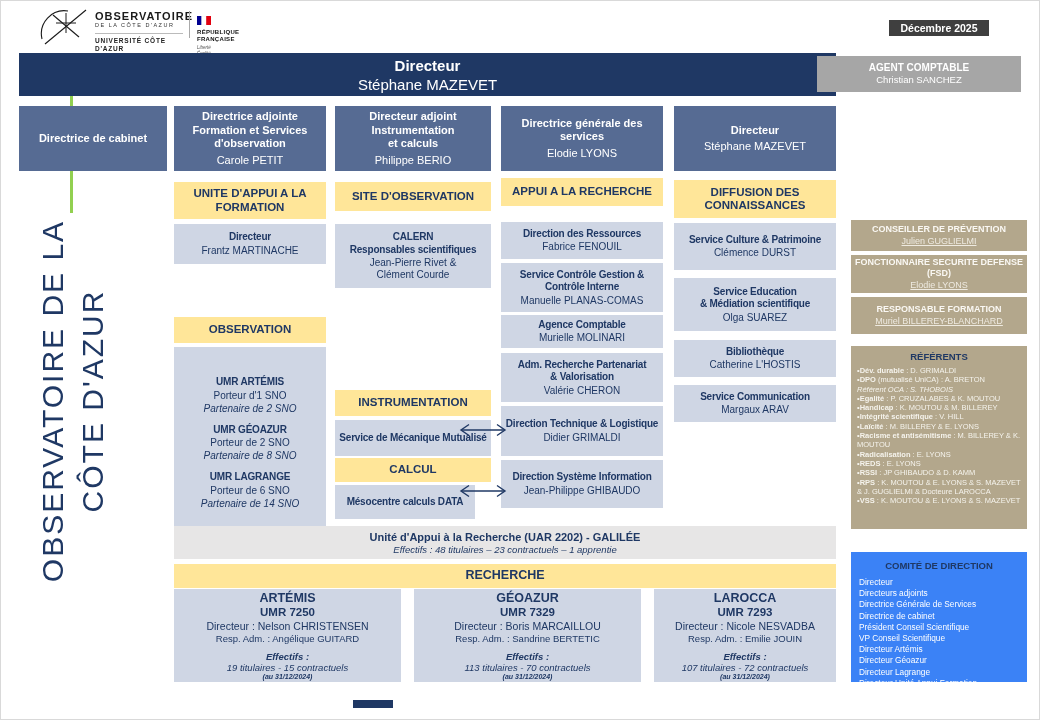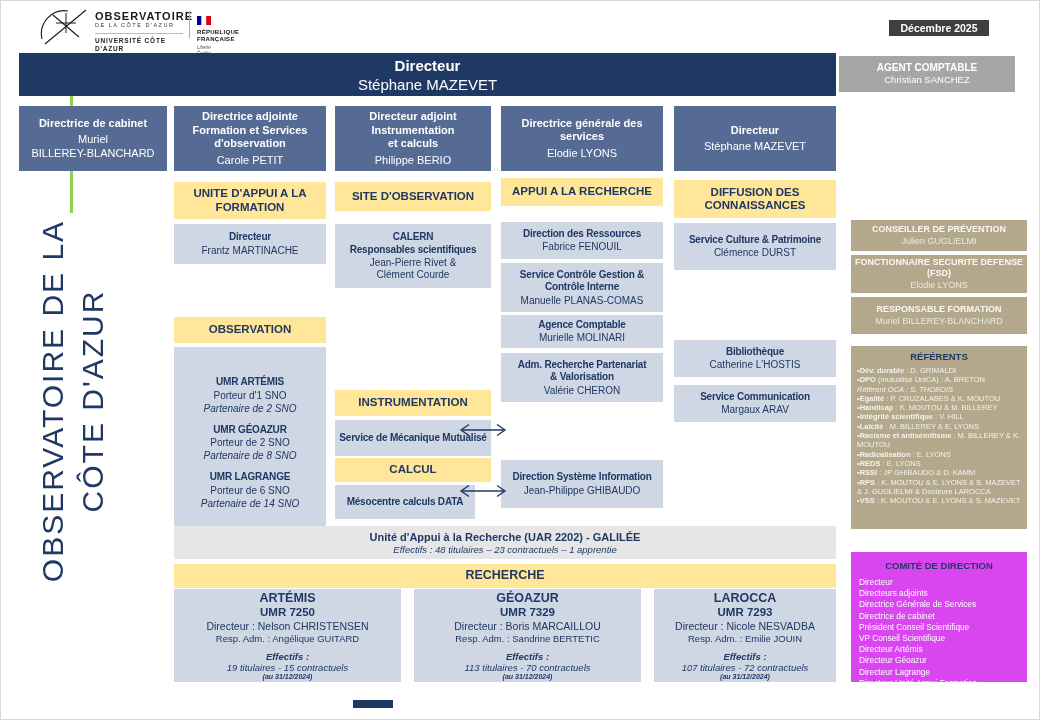--- a/index.html
+++ b/index.html
@@ -18,42 +18,42 @@
         display:flex;align-items:center;justify-content:center;text-align:center;padding:2px;}
   .lbx{background:#cfd6e4;color:#1f3864;}
   .lbx .t{font-weight:bold;font-size:10px;line-height:12.5px;letter-spacing:-0.2px;}
   .lbx .n{font-size:10px;line-height:12px;margin-top:1px;}
   .it{font-style:italic;}
   .graybx{background:#a6a6a6;color:#fff;}
   .graybx .t{font-weight:bold;font-size:10px;line-height:12px;}
   .graybx .n{font-size:9.5px;line-height:12px;}
   .tanbx{background:#b3a78c;color:#f5f2ea;}
   .tanbx .t{font-weight:bold;font-size:9px;line-height:11px;color:#faf8f3;}
-  .tanbx .n{font-size:9px;line-height:11px;color:#eeeae0;margin-top:1px;}
+  .tanbx .n{font-size:9px;line-height:11px;color:#eeeae0;margin-top:1px;text-decoration:underline;}
   .badge{background:#3f3f3f;color:#fff;font-weight:bold;font-size:10.5px;
          display:flex;align-items:center;justify-content:center;}
   .greenline{background:#92d050;}
   .uarbar{background:#e7e6e6;color:#1f3864;}
   .uarbar .t{font-weight:bold;font-size:11px;line-height:14px;}
   .uarbar .n{font-size:9.5px;line-height:12px;font-style:italic;}
   .lab{background:#cfd6e4;color:#1f3864;}
   .lab .nm{font-weight:bold;font-size:12.5px;line-height:14px;}
   .lab .um{font-weight:bold;font-size:11.5px;line-height:14px;}
   .lab .dr{font-size:10.5px;line-height:13px;margin-top:1px;}
   .lab .rs{font-size:9.5px;line-height:12px;}
   .lab .et{font-style:italic;font-weight:bold;font-size:9.5px;line-height:11px;margin-top:6px;}
   .lab .ef{font-style:italic;font-size:9.5px;line-height:11px;}
   .lab .ed{font-style:italic;font-size:7px;line-height:8px;font-weight:bold;}
   .refbox{background:#b3a78c;color:#f5f3ec;padding:5px 6px;}
   .refbox .rt{color:#1f3864;font-weight:bold;font-size:9.5px;text-align:center;display:block;margin-bottom:4px;}
   .ref-item{font-size:7.5px;line-height:9.3px;text-align:left;}
   .ref-item::before{content:"\2022";font-weight:bold;}
   .ref-item .rl{font-weight:bold;}
   .ref-item .rn{font-style:italic;display:block;}
-  .combox{background:#d946ef;color:#fff;padding:5px 8px;}
+  .combox{background:#3b82f6;color:#fff;padding:5px 8px;}
   .combox .ct{color:#1f3864;font-weight:bold;font-size:9.5px;text-align:center;display:block;margin:3px 0 6px;}
   .com-item{font-size:8.3px;line-height:11.2px;text-align:left;}
   .sidetitle{color:#1f3864;font-size:30px;line-height:40px;letter-spacing:2px;text-align:center;
              transform:rotate(-90deg);}
   .logo-org .l1{font-weight:bold;font-size:11px;letter-spacing:1px;color:#1a1a1a;line-height:12px;}
   .logo-org .l2{font-size:5.5px;letter-spacing:1.5px;color:#333;line-height:7px;}
   .logo-org .l3{font-weight:bold;font-size:6.5px;letter-spacing:0.8px;color:#222;line-height:8px;margin-top:4px;
                 border-top:1px solid #bbb;padding-top:3px;}
   .rf .rn{font-weight:bold;font-size:6px;line-height:7px;color:#111;letter-spacing:0.3px;}
   .rf .rm{font-style:italic;font-size:4.5px;line-height:5.5px;color:#555;margin-top:2px;}
@@ -90,32 +90,30 @@
   </div>
   <div class="ab badge" style="left:888px;top:19px;width:100px;height:16px" data-bind="branding.date_badge">Décembre 2025</div>
 
   <div class="ab sidetitle" style="left:-140px;top:357px;width:430px;height:86px" data-bind="branding.side_title">OBSERVATOIRE DE LA
 CÔTE D'AZUR</div>
 
   <div class="ab bx navy" style="left:18px;top:52px;width:817px;height:43px">
     <span class="t" data-bind="director_band.title">Directeur</span>
     <span class="n" data-bind="director_band.name">Stéphane MAZEVET</span>
   </div>
-  <div class="ab bx graybx" style="left:838px;top:55px;width:176px;height:36px">
+  <div class="ab bx graybx" style="left:816px;top:55px;width:204px;height:36px">
     <span class="t" data-bind="agent_comptable.title">AGENT  COMPTABLE</span>
     <span class="n" data-bind="agent_comptable.name">Christian SANCHEZ</span>
   </div>
 
   <div class="ab greenline" style="left:69px;top:95px;width:3px;height:10px"></div>
   <div class="ab greenline" style="left:69px;top:170px;width:3px;height:42px"></div>
 
   <div class="ab bx slate" style="left:18px;top:105px;width:148px;height:65px">
     <span class="t" data-bind="deputies.0.title">Directrice de cabinet</span>
-    <span class="n" data-bind="deputies.0.name">Muriel
-BILLEREY-BLANCHARD</span>
   </div>
   <div class="ab bx slate" style="left:173px;top:105px;width:152px;height:65px">
     <span class="t" data-bind="deputies.1.title">Directrice adjointe Formation et Services d'observation</span>
     <span class="n" data-bind="deputies.1.name">Carole PETIT</span>
   </div>
   <div class="ab bx slate" style="left:334px;top:105px;width:156px;height:65px">
     <span class="t" data-bind="deputies.2.title">Directeur adjoint
 Instrumentation
 et calculs</span>
     <span class="n" data-bind="deputies.2.name">Philippe BERIO</span>
@@ -176,28 +174,37 @@
   </div>
   <div class="ab bx lbx" style="left:500px;top:262px;width:162px;height:49px">
     <span class="t" data-bind="appui_recherche.items.1.title">Service Contrôle Gestion &amp; Contrôle Interne</span>
     <span class="n" data-bind="appui_recherche.items.1.name">Manuelle PLANAS-COMAS</span>
   </div>
   <div class="ab bx lbx" style="left:500px;top:352px;width:162px;height:49px">
     <span class="t" data-bind="appui_recherche.items.3.title">Adm. Recherche Partenariat
 &amp; Valorisation</span>
     <span class="n" data-bind="appui_recherche.items.3.name">Valérie CHERON</span>
   </div>
+  <div class="ab bx lbx" style="left:500px;top:405px;width:162px;height:50px">
+    <span class="t" data-bind="appui_recherche.items.4.title">Direction Technique &amp; Logistique</span>
+    <span class="n" data-bind="appui_recherche.items.4.name">Didier GRIMALDI</span>
+  </div>
   <div class="ab bx lbx" style="left:500px;top:459px;width:162px;height:48px">
     <span class="t" data-bind="appui_recherche.items.5.title">Direction Système Information</span>
     <span class="n" data-bind="appui_recherche.items.5.name">Jean-Philippe GHIBAUDO</span>
   </div>
 
   <div class="ab bx lbx" style="left:673px;top:222px;width:162px;height:47px">
     <span class="t" data-bind="diffusion.items.0.title">Service Culture &amp; Patrimoine</span>
     <span class="n" data-bind="diffusion.items.0.name">Clémence DURST</span>
+  </div>
+  <div class="ab bx lbx" style="left:673px;top:277px;width:162px;height:53px">
+    <span class="t" data-bind="diffusion.items.1.title">Service Education
+&amp; Médiation scientifique</span>
+    <span class="n" data-bind="diffusion.items.1.name">Olga SUAREZ</span>
   </div>
   <div class="ab bx lbx" style="left:673px;top:339px;width:162px;height:37px">
     <span class="t" data-bind="diffusion.items.2.title">Bibliothèque</span>
     <span class="n" data-bind="diffusion.items.2.name">Catherine L'HOSTIS</span>
   </div>
   <div class="ab bx lbx" style="left:673px;top:384px;width:162px;height:37px">
     <span class="t" data-bind="diffusion.items.3.title">Service Communication</span>
     <span class="n" data-bind="diffusion.items.3.name">Margaux ARAV</span>
   </div>
 

